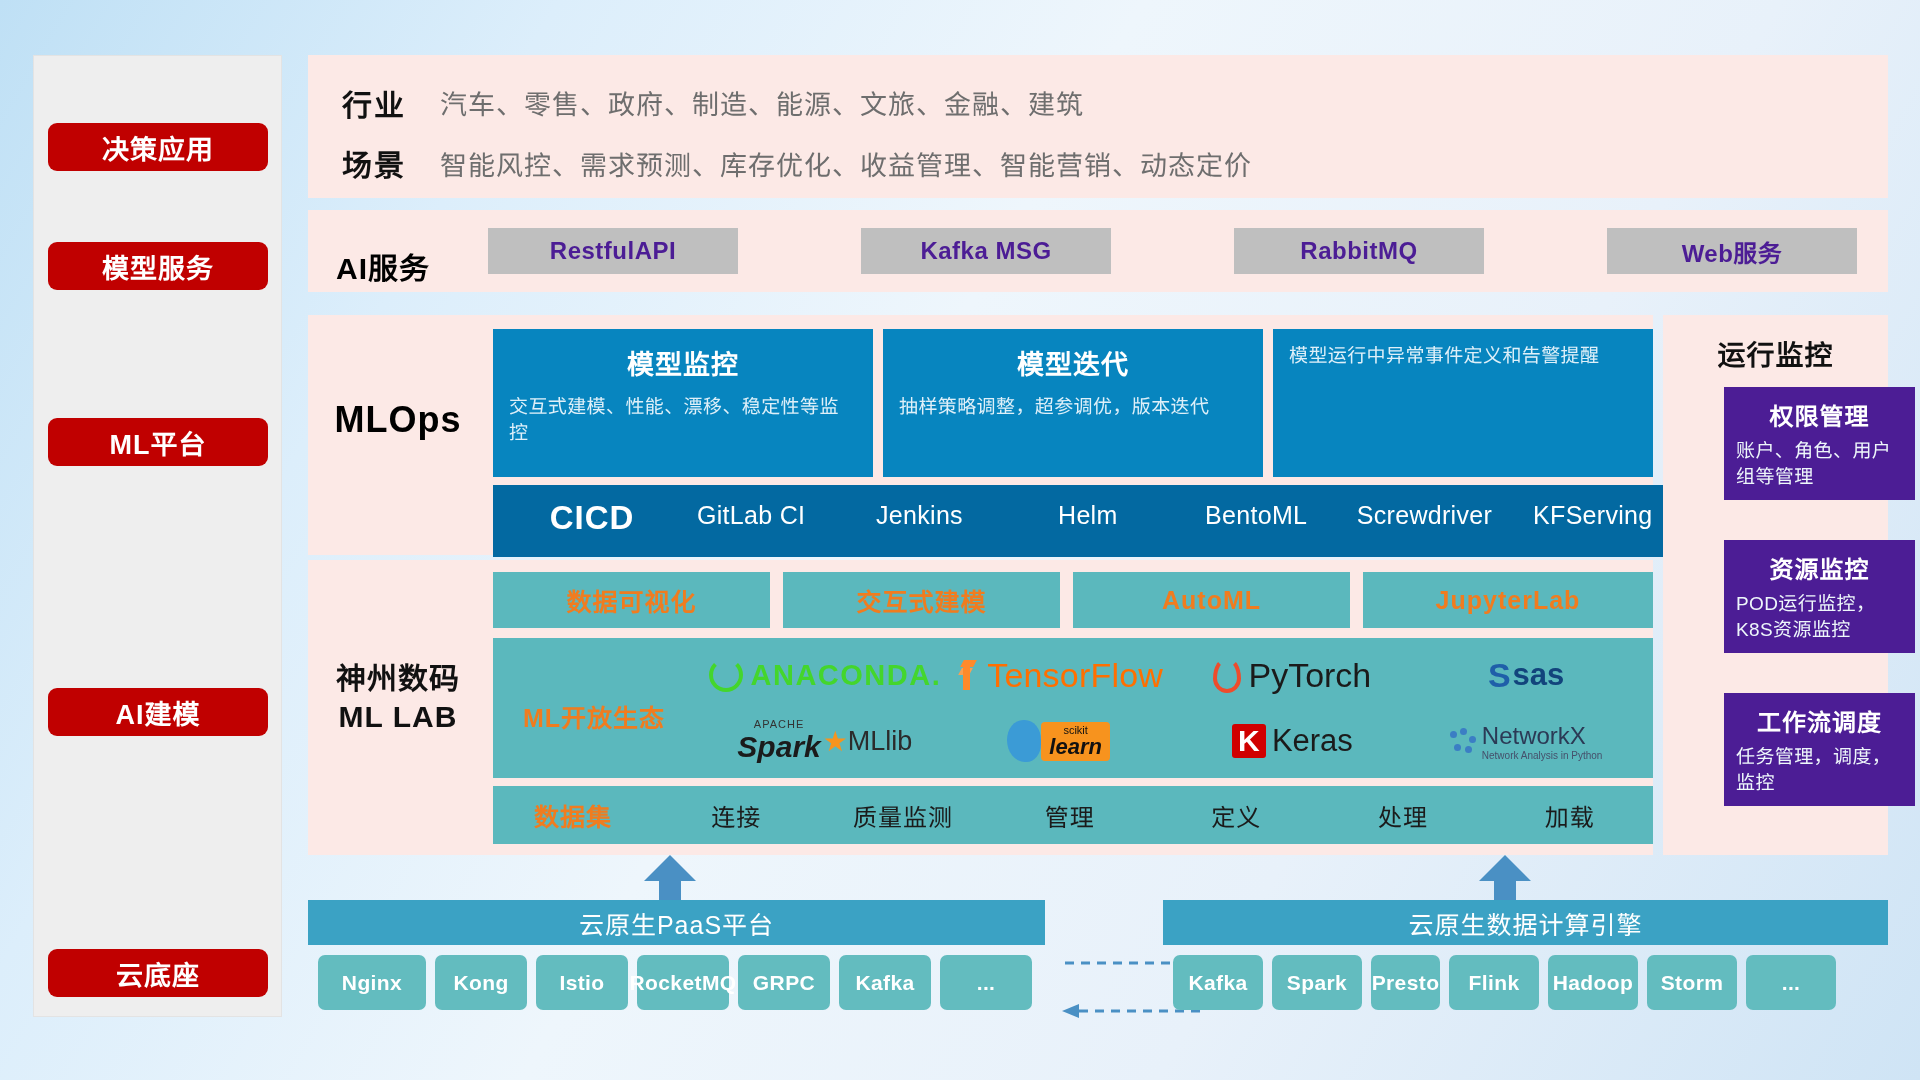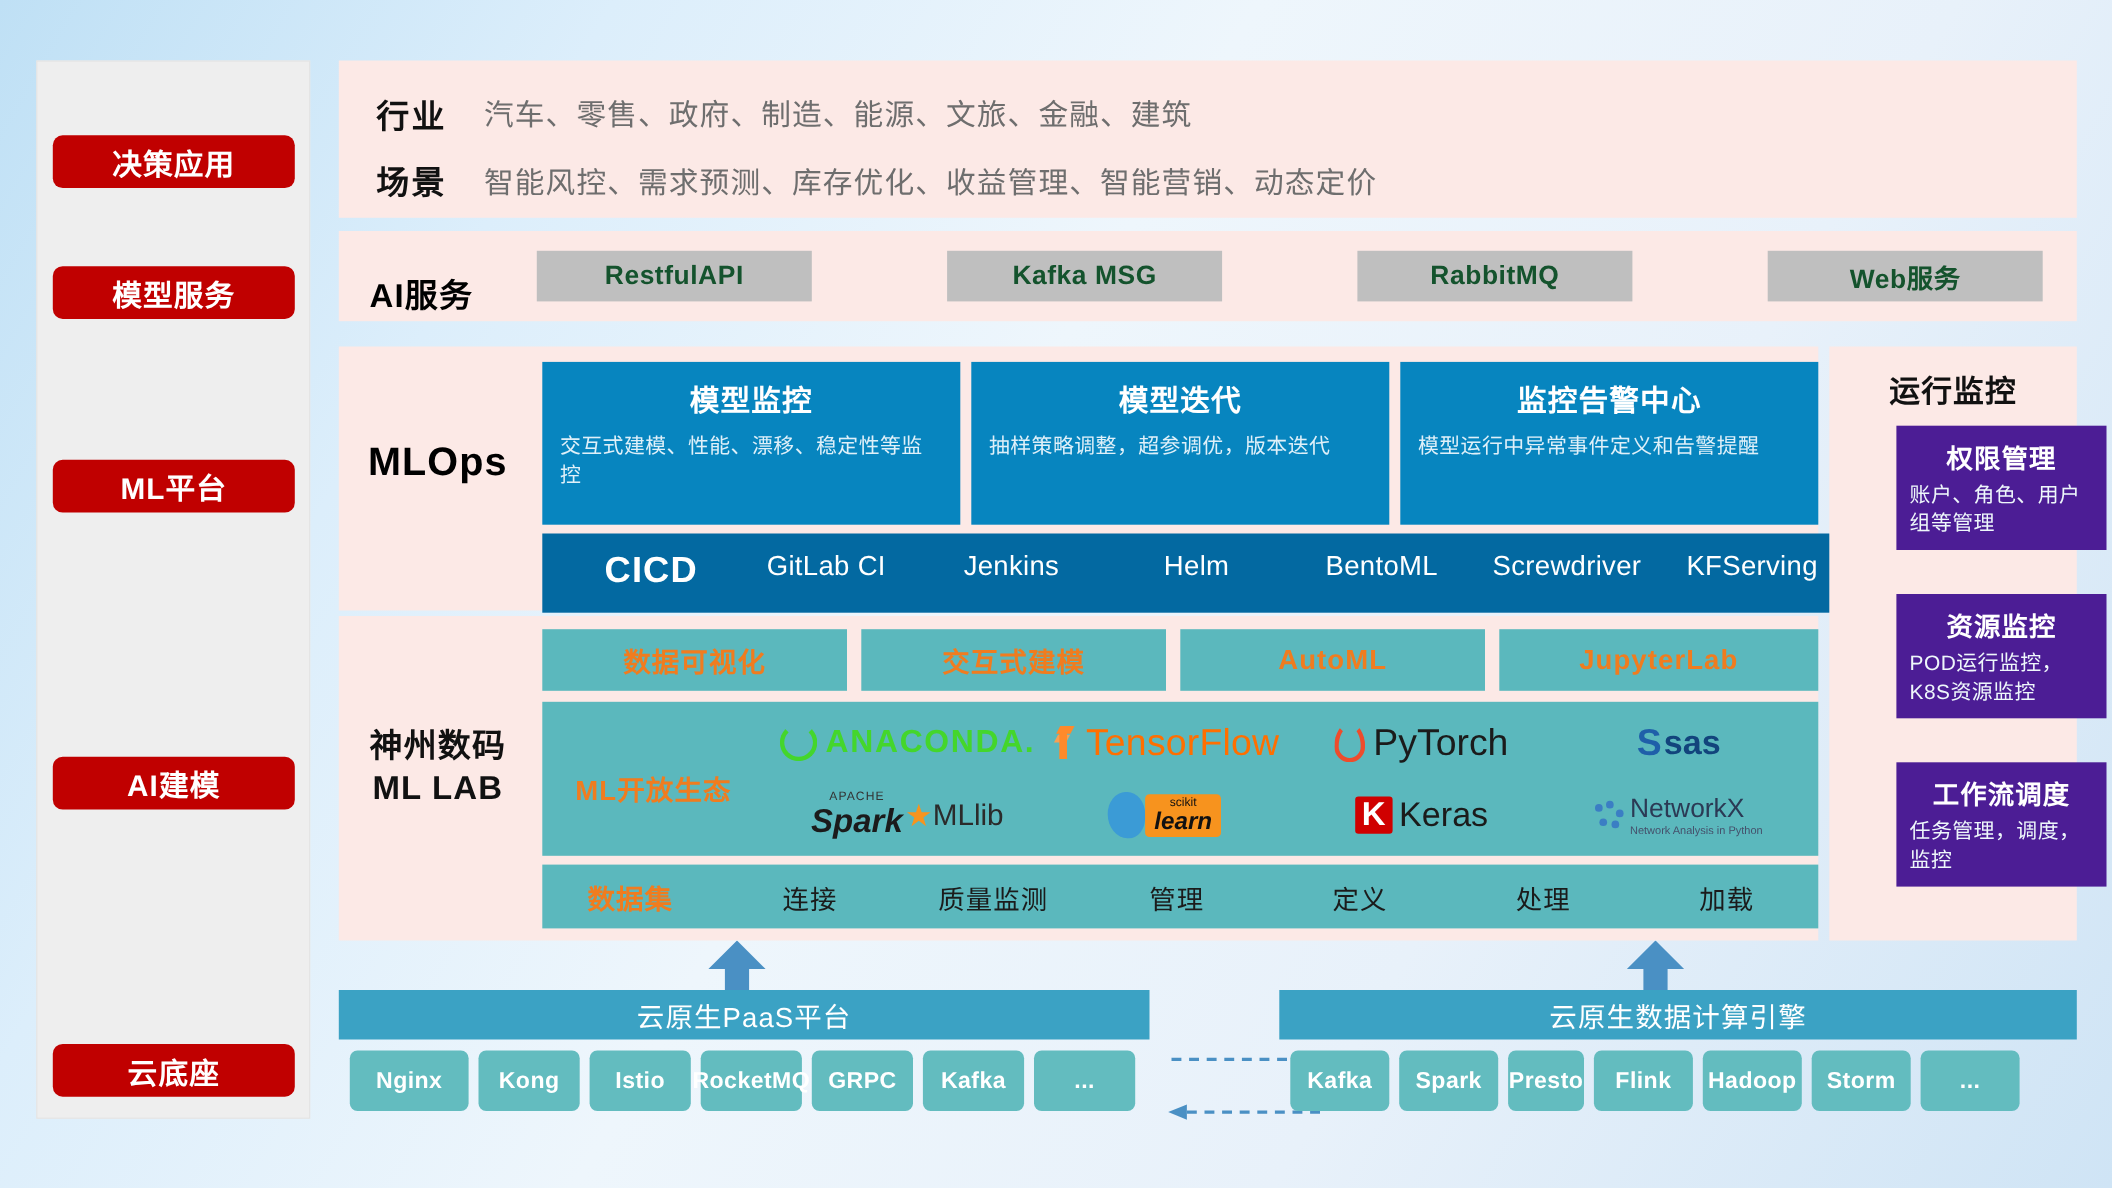--- a/index.html
+++ b/index.html
@@ -33,21 +33,21 @@
     font-size:30px;font-weight:bold;color:#111;letter-spacing:2px;
   }
   .kv-val{font-size:27px;color:#6e6e6e;letter-spacing:1px;white-space:nowrap;}
 
   
   .sec-label{
     font-size:30px;font-weight:bold;color:#000000;letter-spacing:1px;
     display:flex;align-items:center;justify-content:center;margin-top:15px;
   }
   .gray-pill{
-    background:#bfbfbf;color:#14532d;font-size:24px;font-weight:bold;
+    background:#bfbfbf;color:#4c1d95;font-size:24px;font-weight:bold;
     display:flex;align-items:center;justify-content:center;
     letter-spacing:.5px;
     text-align:right;
   }
 
   
   .blue-card{
     position:absolute;background:#0785bf;color:#fff;
     padding:14px 16px 10px;box-sizing:border-box;
   }
@@ -205,21 +205,20 @@
 
     <div class="blue-card" style="left:185px;top:14px;width:380px;height:148px;">
       <div class="bc-title">模型监控</div>
       <div class="bc-desc">交互式建模、性能、漂移、稳定性等监控</div>
     </div>
     <div class="blue-card" style="left:575px;top:14px;width:380px;height:148px;">
       <div class="bc-title">模型迭代</div>
       <div class="bc-desc">抽样策略调整，超参调优，版本迭代</div>
     </div>
     <div class="blue-card" style="left:965px;top:14px;width:380px;height:148px;">
-      <div class="bc-title">监控告警中心</div>
       <div class="bc-desc">模型运行中异常事件定义和告警提醒</div>
     </div>
 
     <div class="cicd-bar" style="left:185px;top:170px;width:1160px;height:72px;">
       <div class="cicd-head">CICD</div>
       <div class="cicd-item">GitLab CI</div>
       <div class="cicd-item">Jenkins</div>
       <div class="cicd-item">Helm</div>
       <div class="cicd-item">BentoML</div>
       <div class="cicd-item">Screwdriver</div>

